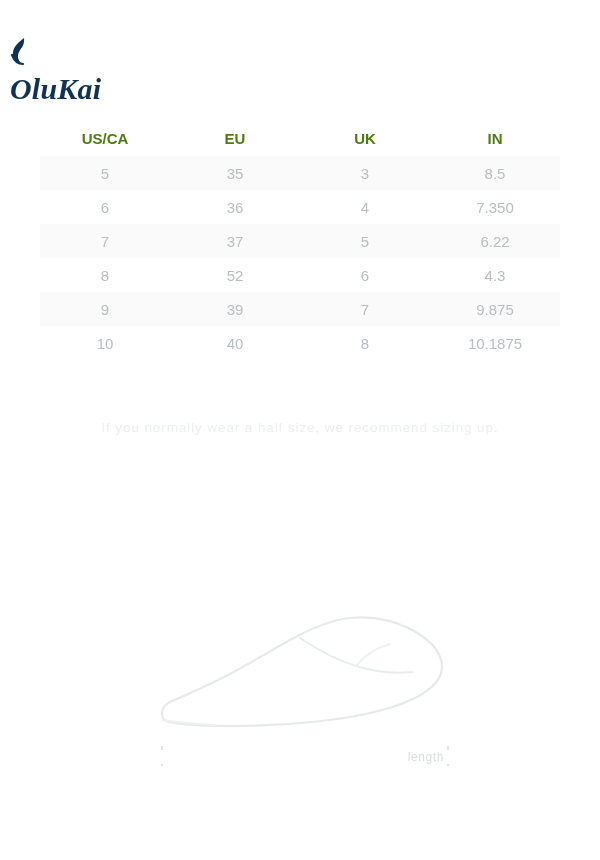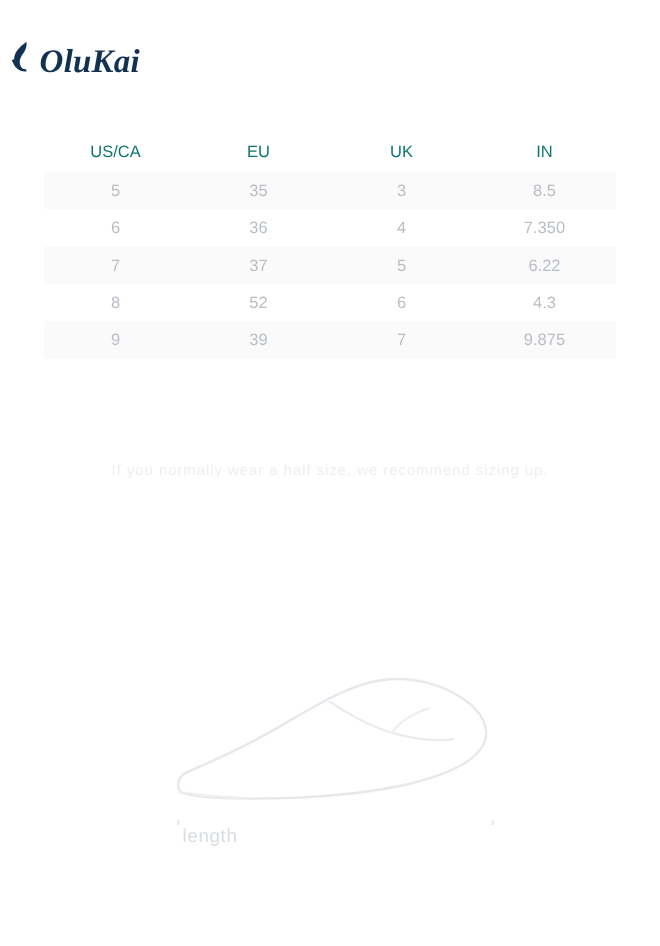--- a/index.html
+++ b/index.html
@@ -15,22 +15,23 @@
     overflow: hidden;
     position: relative;
   }
 
   
   .brand {
     position: absolute;
     top: 36px;
     left: 10px;
     display: flex;
-    align-items: flex-end;
+    align-items: flex-start;
     gap: 4px;
+    flex-direction: column;
   }
   .brand-mark {
     display: block;
   }
   .brand-name {
     font-family: "Liberation Serif", serif;
     font-size: 30px;
     font-style: italic;
     font-weight: 700;
     color: #123252;
@@ -50,22 +51,22 @@
   .size-table th,
   .size-table td {
     text-align: center;
     font-size: 15px;
     font-weight: 400;
     padding: 0;
     height: 34px;
     vertical-align: middle;
   }
   .size-table th {
-    color: #0f766e;
-    font-weight: 400;
+    color: #4d7c0f;
+    font-weight: 700;
     height: 36px;
   }
   .size-table tbody tr:nth-child(odd) {
     background: #fafafa;
   }
   .size-table tbody tr:nth-child(even) {
     background: #ffffff;
   }
   .size-table tbody td {
     color: #b9bec4;
@@ -94,22 +95,22 @@
     height: 170px;
   }
   .diagram svg {
     display: block;
   }
   .length-label {
     position: absolute;
     left: 0;
     top: 140px;
     width: 310px;
-    text-align: left;
-    font-size: 17px;
+    text-align: right;
+    font-size: 12px;
     color: #d9dde1;
     letter-spacing: 0.6px;
     background: #ffffff;
     padding: 0 6px;
     box-sizing: border-box;
   }
   .length-label span {
     background: #ffffff;
     padding: 0 10px;
   }
@@ -159,20 +160,26 @@
       <td>8</td>
       <td>52</td>
       <td>6</td>
       <td>4.3</td>
     </tr>
     <tr>
       <td>9</td>
       <td>39</td>
       <td>7</td>
       <td>9.875</td>
+    </tr>
+    <tr>
+      <td>10</td>
+      <td>40</td>
+      <td>8</td>
+      <td>10.1875</td>
     </tr>
   </tbody>
 </table>
 
 <div class="note">If you normally wear a half size, we recommend sizing up.</div>
 
 <div class="diagram">
   <svg width="310" height="140" viewBox="0 0 310 140" aria-hidden="true">
     <path d="M14 110
              C10 104, 12 96, 20 92

